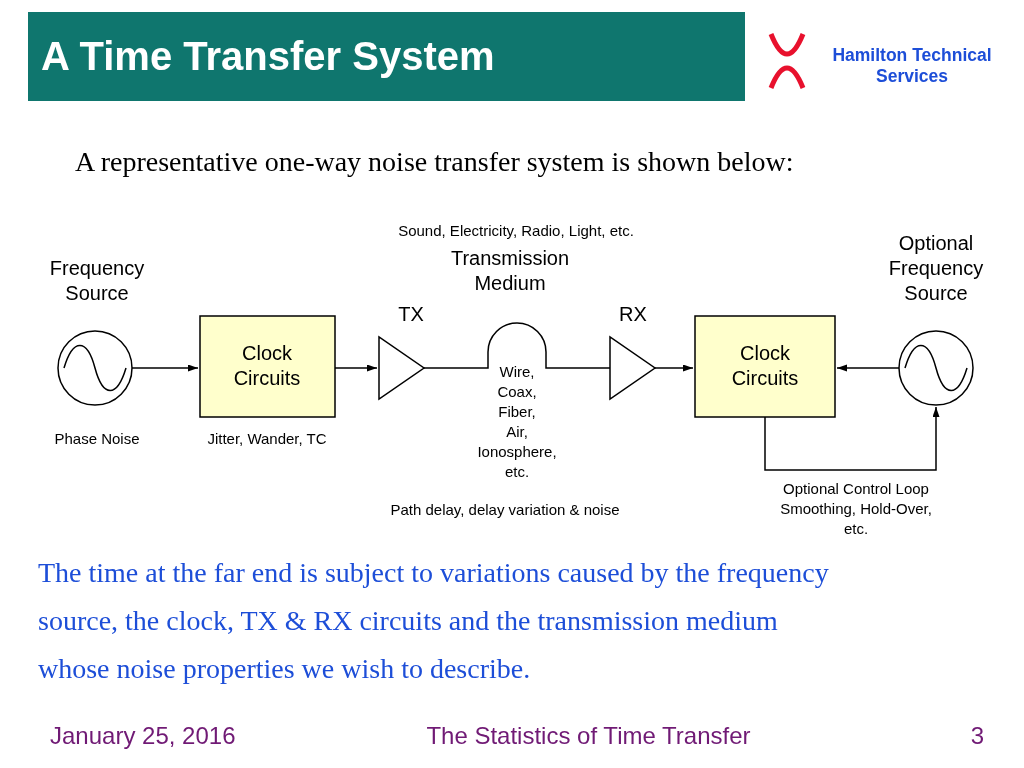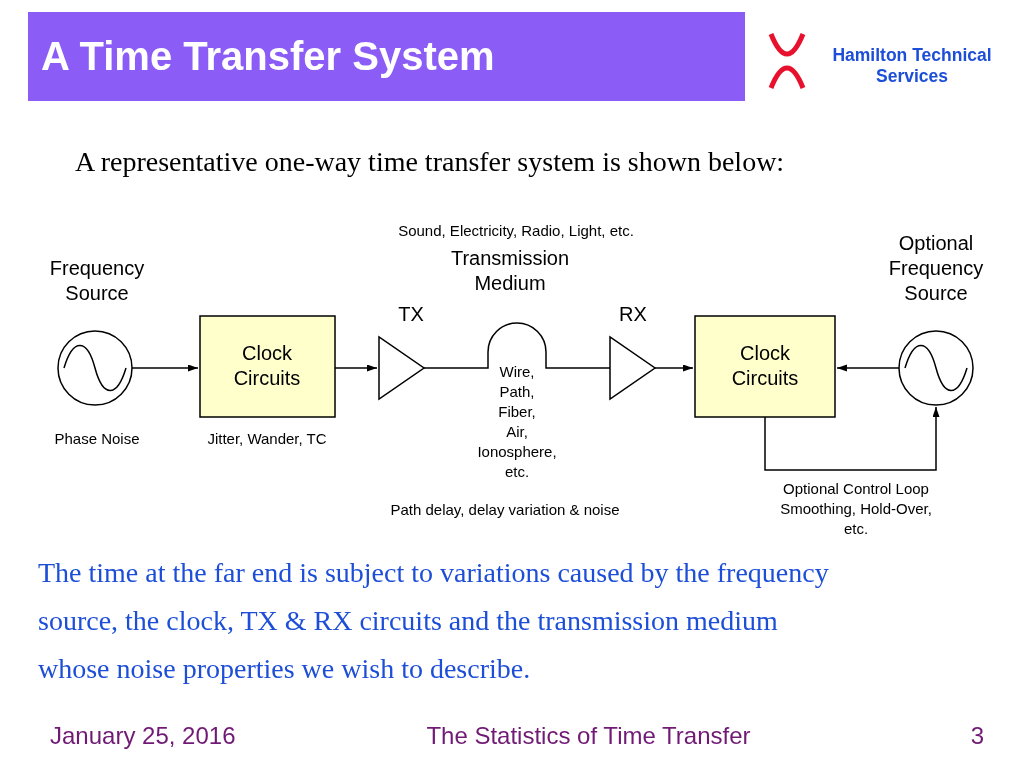--- a/index.html
+++ b/index.html
@@ -9,21 +9,21 @@
     width: 1024px; height: 768px;
     background: #ffffff;
     overflow: hidden;
     font-family: "Liberation Sans", sans-serif;
     margin: 0 auto;
   }
   
   .header-bar {
     position: absolute; left: 28px; top: 12px;
     width: 717px; height: 89px;
-    background: #8b5cf6;
+    background: #0f766e;
     display: flex; align-items: center;
   }
   .slide-title {
     color: #ffffff;
     font-size: 40px; font-weight: 700;
     padding-left: 13px;
     letter-spacing: 0px;
     white-space: nowrap;
   }
   
@@ -84,21 +84,21 @@
     <div class="logo-icon">
       <svg width="46" height="62" viewBox="0 0 46 62">
         <path d="M 7 4 Q 23 44 39 4" fill="none" stroke="#E8112D" stroke-width="5"></path>
         <path d="M 7 58 Q 23 18 39 58" fill="none" stroke="#E8112D" stroke-width="5"></path>
       </svg>
     </div>
     <div class="logo-text">Hamilton Technical
 Services</div>
   </div>
 
-  <div class="intro">A representative one-way time transfer system is shown below:</div>
+  <div class="intro">A representative one-way noise transfer system is shown below:</div>
 
   <svg class="diagram-svg" viewBox="0 0 1024 768">
     <defs>
       <marker id="arr" markerUnits="userSpaceOnUse" markerWidth="12" markerHeight="9" refX="10" refY="3.5" orient="auto">
         <path d="M0,0 L10,3.5 L0,7 Z" fill="#000"></path>
       </marker>
     </defs>
 
     <circle cx="95" cy="368" r="37" fill="#fff" stroke="#000" stroke-width="1.5"></circle>
     <path d="M 64 368 C 73 338, 87 338, 95 368 C 103 398, 117 398, 126 368" fill="none" stroke="#000" stroke-width="1.5"></path>
@@ -135,21 +135,21 @@
   <div class="dlabel big" style="left:936px; top:231px;">Optional
 Frequency
 Source</div>
   <div class="dlabel big" style="left:399px; top:302px;margin-left:12px;">TX</div>
   <div class="dlabel big" style="left:633px; top:302px;">RX</div>
   <div class="dlabel big" style="left:267px; top:341px;">Clock
 Circuits</div>
   <div class="dlabel big" style="left:765px; top:341px;">Clock
 Circuits</div>
   <div class="dlabel small" style="left:517px; top:362px;">Wire,
-Path,
+Coax,
 Fiber,
 Air,
 Ionosphere,
 etc.</div>
   <div class="dlabel small" style="left:97px; top:429px;">Phase Noise</div>
   <div class="dlabel small" style="left:267px; top:429px;">Jitter, Wander, TC</div>
   <div class="dlabel small" style="left:505px; top:500px;">Path delay, delay variation &amp; noise</div>
   <div class="dlabel small" style="left:856px; top:479px;">Optional Control Loop
 Smoothing, Hold-Over, etc.</div>
 

